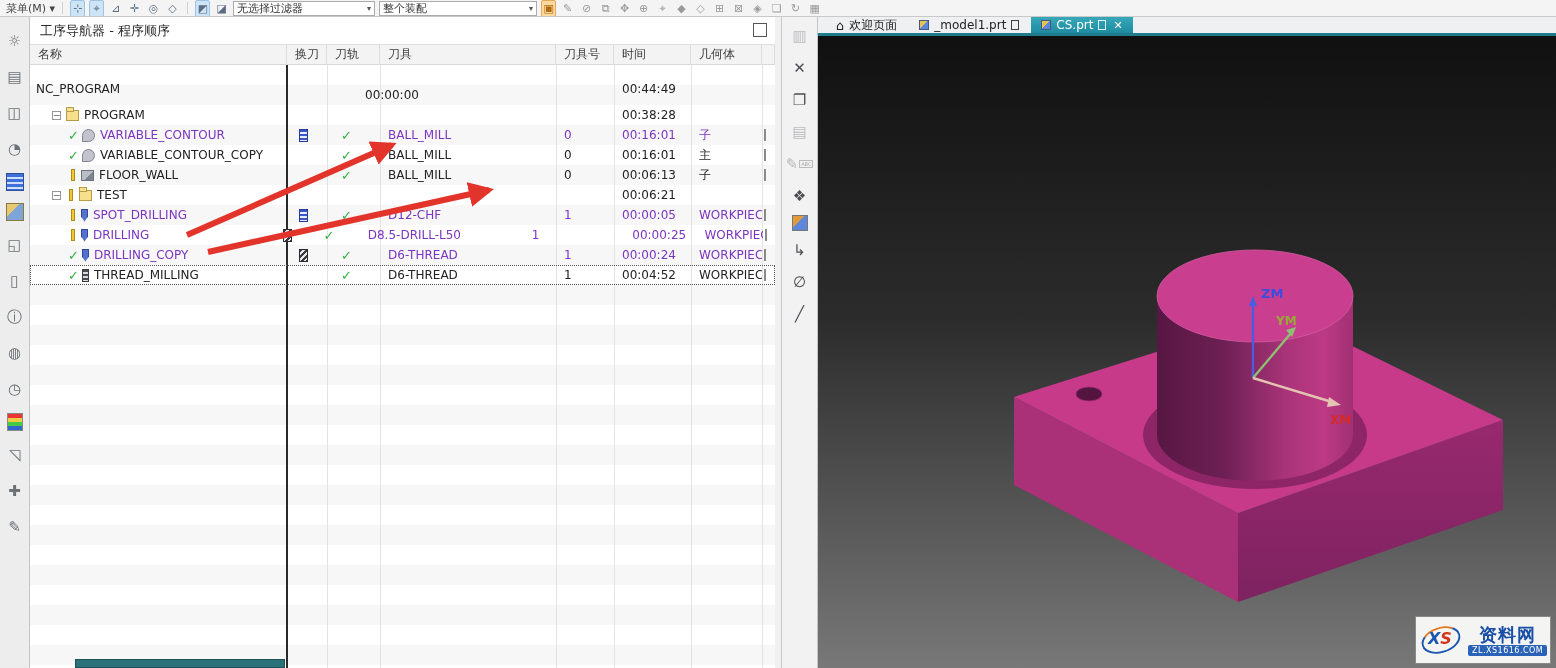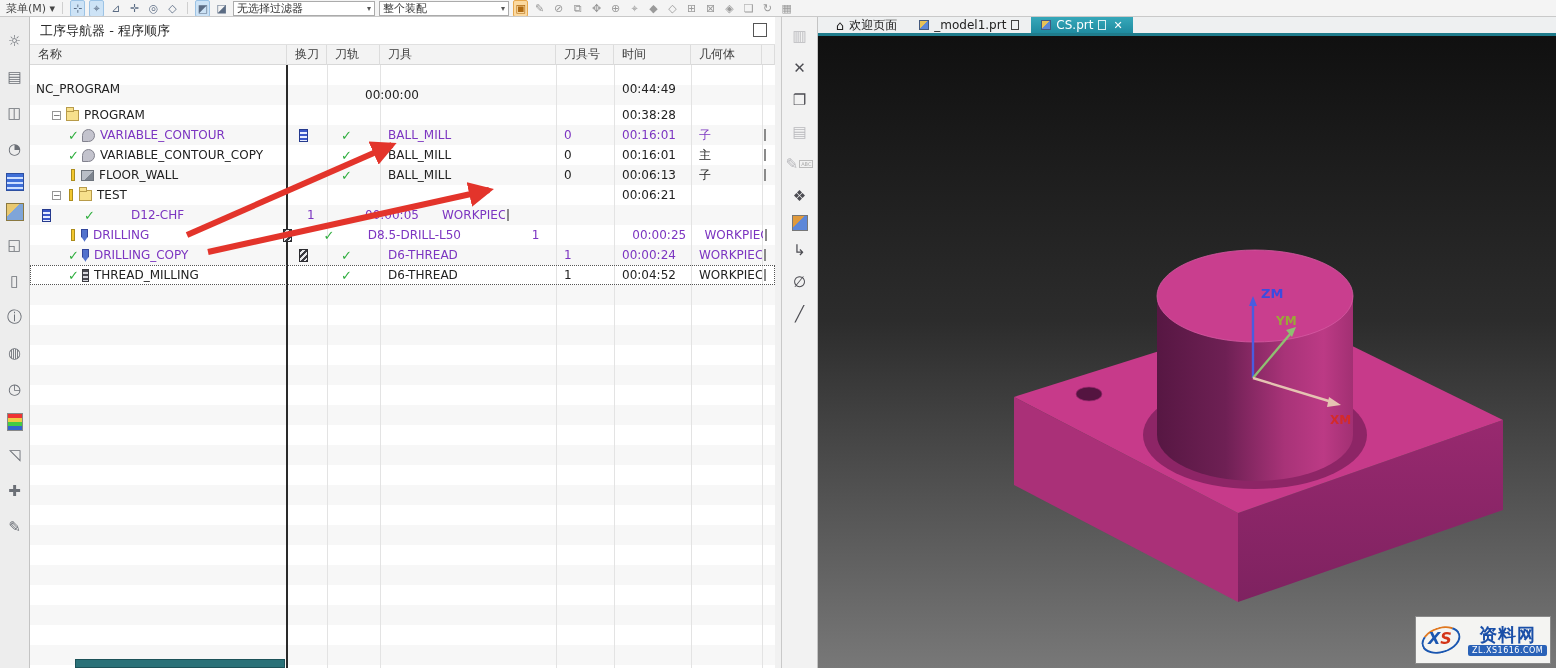--- a/index.html
+++ b/index.html
@@ -114,21 +114,21 @@
       <span class="tb-ic">✛</span>
       <span class="tb-ic">◎</span>
       <span class="tb-ic">◇</span>
       <span class="tb-sep"></span>
       <span class="tb-ic hl">◩</span>
       <span class="tb-ic">◪</span>
       <span class="tb-combo" style="width: 142px;">
         <span>无选择过滤器</span>
         <span class="arr">▾</span>
       </span>
-      <span class="tb-combo" style="width: 130px;">
+      <span class="tb-combo" style="width: 158px;">
         <span>整个装配</span>
         <span class="arr">▾</span>
       </span>
       <span class="tb-ic orange">▣</span>
       <span class="tb-ic gray">✎</span>
       <span class="tb-ic gray">⊘</span>
       <span class="tb-ic gray">⧉</span>
       <span class="tb-ic gray">✥</span>
       <span class="tb-ic gray">⊕</span>
       <span class="tb-ic gray">⌖</span>
@@ -283,20 +283,25 @@
           </div>
           <div class="ncell" style="width: 40px; padding-left: 12px;"></div>
           <div class="ncell" style="width: 53px; padding-left: 14px;"></div>
           <div class="ncell plain" style="width: 176px;"></div>
           <div class="ncell plain" style="width: 58px;"></div>
           <div class="ncell plain" style="width: 77px;">00:06:21</div>
           <div class="ncell plain" style="width: 71px;"></div>
           <div class="ncell" style="width: 13px; padding-left: 0px;"></div>
         </div>
         <div class="nrow" style="top: 140px;">
+          <div class="ncell accent" style="width: 257px; padding-left: 38px;">
+            <span class="ybar"></span>
+            <span class="opic drill"></span>
+            <span>SPOT_DRILLING</span>
+          </div>
           <div class="ncell" style="width: 40px; padding-left: 12px;">
             <span class="tchg stack"></span>
           </div>
           <div class="ncell" style="width: 53px; padding-left: 14px;">
             <span class="chk">✓</span>
           </div>
           <div class="ncell accent" style="width: 176px;">D12-CHF</div>
           <div class="ncell accent" style="width: 58px;">1</div>
           <div class="ncell accent" style="width: 77px;">00:00:05</div>
           <div class="ncell accent" style="width: 71px;">WORKPIECE</div>

